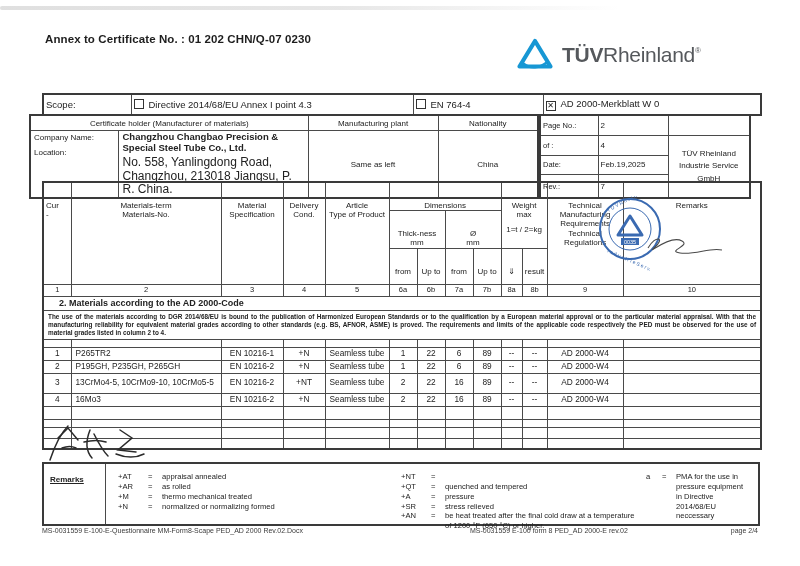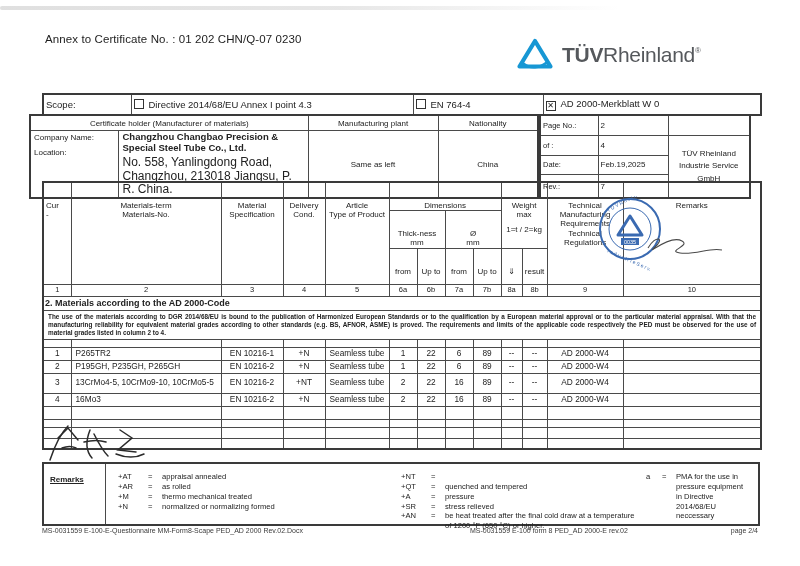--- a/index.html
+++ b/index.html
@@ -1,21 +1,21 @@
 <!DOCTYPE html>
 <html><head>
 <meta charset="utf-8">
 <style>
   html,body{margin:0;padding:0;background:#ffffff;}
   body{font-family:"Liberation Sans", sans-serif;color:#222;-webkit-font-smoothing:antialiased;}
   .page{position:relative;width:800px;height:566px;background:#fff;overflow:hidden;}
   .smudge{position:absolute;left:0;top:6px;width:620px;height:4px;
     background:linear-gradient(to right,#b9b9b9 0%,#c9c9c9 55%,rgba(200,200,200,0) 100%);opacity:.45;border-radius:2px;}
   
-  .annex-title{position:absolute;left:45px;top:33px;font-size:11.5px;font-weight:normal;color:#1d1d1d;letter-spacing:.1px;}
+  .annex-title{position:absolute;left:45px;top:33px;font-size:11.5px;font-weight:bold;color:#1d1d1d;letter-spacing:.1px;}
   .logo{position:absolute;left:516px;top:38px;display:flex;align-items:center;}
   .logo-text{font-size:21px;color:#55585c;margin-left:8px;letter-spacing:-.3px;}
   .logo-text .tuv{font-weight:bold;}
   .logo-text .rh{font-weight:500;}
   .logo-text sup{font-size:8px;vertical-align:9px;}
   
   table{border-collapse:collapse;table-layout:fixed;}
   td{border:1px solid #4a4a4a;padding:0 2px;overflow:hidden;vertical-align:middle;}
   .outer{border:2px solid #3a3a3a;}
   
@@ -34,21 +34,21 @@
   .center-cell{text-align:center;font-size:8.5px;}
   .meta-tbl{width:210px;}
   .meta-tbl td{font-size:8px;height:15px;}
   .meta-tbl .lbl{font-size:7.5px;}
   .org-cell{text-align:center;font-size:8px;line-height:1.55;}
   
   .main-tbl{position:absolute;left:42px;top:181px;width:718px;}
   .main-tbl td{font-size:8px;line-height:1.15;}
   .hc{text-align:center;vertical-align:top;padding-top:18px;}
   .num-row td{height:11px;text-align:center;font-size:7.5px;padding:0;}
-  .title-row td{font-weight:bold;font-size:9px;height:13px;padding-left:1px;}
+  .title-row td{font-weight:bold;font-size:9px;height:13px;padding-left:15px;}
   .note-row td{font-size:6.4px;font-weight:bold;line-height:1.25;padding:2px 4px;vertical-align:top;text-align:justify;}
   .blank-sm td{height:7px;}
   .data-row td{font-size:8.3px;height:12px;text-align:center;padding:0 2px;}
   .data-row td.lft{text-align:left;padding-left:4px;}
   .erow1 td{height:12px}.erow2 td{height:7px}.erow3 td{height:10px}.erow4 td{height:9px}
   .remarks-hdr{position:relative;}
   
   .stamp{position:absolute;left:590px;top:196px;width:135px;height:76px;pointer-events:none;}
   .sig-main{position:absolute;left:42px;top:420px;width:120px;height:46px;}
   

